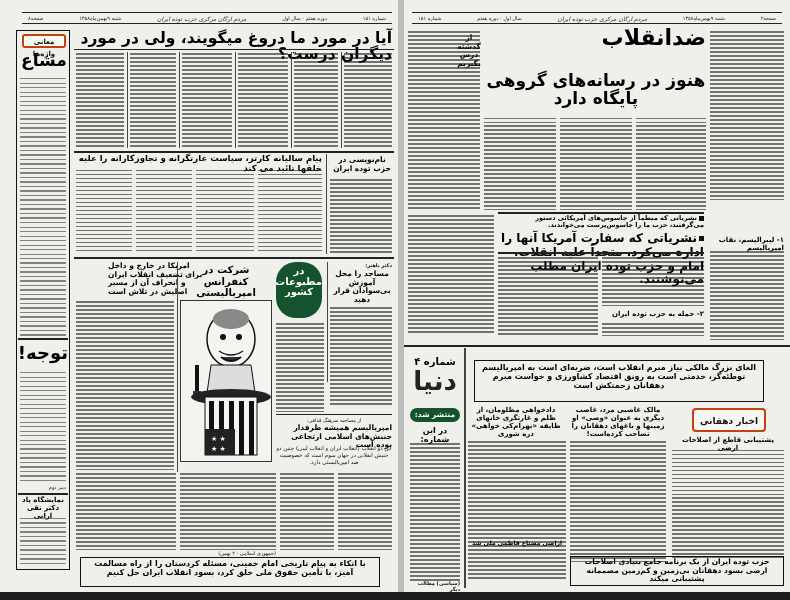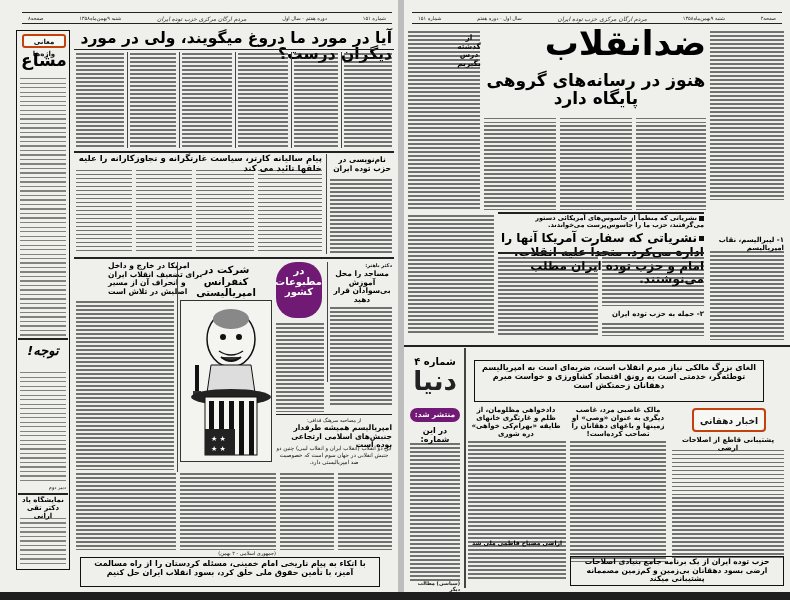--- a/index.html
+++ b/index.html
@@ -17,21 +17,21 @@
   .folio .mast { font-style: italic; font-size: 6px; color:#333; }
 
   .headline { position: absolute; font-family: "DejaVu Sans", sans-serif; font-weight: bold; direction: rtl; text-align: right; color: #000; line-height: 1.05; }
   .sub { position: absolute; font-weight: bold; direction: rtl; text-align: right; color: #000; line-height: 1.15; }
   .box { position: absolute; border: 1.5px solid #111; }
   .rule-h { position: absolute; height: 1px; background: #222; }
   .rule-v { position: absolute; width: 1px; background: #444; }
   .text-block { position: absolute; overflow: hidden;
     background-image: repeating-linear-gradient(to bottom, rgba(0,0,0,0) 0px, rgba(0,0,0,0) 2px, rgba(40,40,40,0.55) 2px, rgba(40,40,40,0.55) 3.2px, rgba(0,0,0,0) 3.2px, rgba(0,0,0,0) 4.5px); }
   .text-block.dense { background-image: repeating-linear-gradient(to bottom, rgba(0,0,0,0) 0px, rgba(0,0,0,0) 1.5px, rgba(30,30,30,0.6) 1.5px, rgba(30,30,30,0.6) 2.8px, rgba(0,0,0,0) 2.8px, rgba(0,0,0,0) 4px); }
-  .black-box { position: absolute; background: #701a75; color: #fff; font-weight: bold; direction: rtl; text-align: center; line-height: 1.05; border-radius: 20px; }
+  .black-box { position: absolute; background: #14532d; color: #fff; font-weight: bold; direction: rtl; text-align: center; line-height: 1.05; border-radius: 20px; }
   .cartoon { position: absolute; background: #f3f3f0; border: 1px solid #333; overflow: hidden; }
   .badge { position: absolute; border: 2px solid #c2410c; border-radius: 3px; font-weight: bold; direction: rtl; text-align: center; background:#f7f7f4; }
   .bullet { display: inline-block; width: 5px; height: 5px; background: #111; margin-left: 2px; vertical-align: middle; }
   .rtl { direction: rtl; text-align: right; }
   .small { font-size: 6px; font-weight: normal; }
 </style>
 </head>
 <body>
 
 <div class="spread">
@@ -43,21 +43,21 @@
       <span class="mast">مردم ارگان مرکزی حزب توده ایران</span>
       <span>شنبه ۹بهمن‌ماه۱۳۵۸</span>
       <span>صفحه۸</span>
     </div>
 
     <div class="box" style="left:16px; top:30px; width:54px; height:540px; border-width:1.5px;"></div>
     <div class="badge" style="left:22px; top:34px; width:44px; height:14px; font-size:7px; line-height:12px;">معانی واژه‌ها</div>
     <div class="headline" style="left:20px; top:52px; width:48px; font-size:17px; text-align:center;">مشاع</div>
     <div class="text-block" style="left:20px; top:76px; width:46px; height:260px;"></div>
     <div class="rule-h" style="left:18px; top:338px; width:50px; height:1.5px;"></div>
-    <div class="headline" style="left:18px; top:344px; width:50px; font-size:13px; text-align:center;font-style:italic;">توجه!</div>
+    <div class="headline" style="left:18px; top:344px; width:50px; font-size:18px; text-align:center;">توجه!</div>
     <div class="text-block" style="left:20px; top:370px; width:46px; height:112px;"></div>
     <div class="small rtl" style="position:absolute; left:20px; top:484px; width:46px; font-size:5px;">دبیر دوم</div>
     <div class="rule-h" style="left:18px; top:493px; width:50px; height:1.5px;"></div>
     <div class="sub" style="left:18px; top:496px; width:50px; font-size:7px; text-align:center;">نمایشگاه یاد دکتر تقی ارانی</div>
     <div class="text-block" style="left:20px; top:516px; width:46px; height:50px;"></div>
 
     <div class="headline" style="left:76px; top:30px; width:316px; font-size:15.5px;">آیا در مورد ما دروغ میگویند، ولی در مورد دیگران درست؟</div>
     <div class="rule-h" style="left:74px; top:49px; width:320px;"></div>
 
     <div class="text-block dense" style="left:76px; top:52px; width:48px; height:96px;"></div>
@@ -142,21 +142,21 @@
       <span>شنبه ۹بهمن‌ماه۱۳۵۸</span>
       <span class="mast">مردم ارگان مرکزی حزب توده ایران</span>
       <span>سال اول - دوره هفتم</span>
       <span>شماره ۱۵۱</span>
     </div>
 
     <div class="text-block dense" style="left:306px; top:30px; width:74px; height:170px;"></div>
     <div class="sub" style="left:306px; top:236px; width:74px; font-size:7px;">۱- لیبرالیسم، نقاب امپریالیسم</div>
     <div class="text-block dense" style="left:306px; top:250px; width:74px; height:90px;"></div>
 
-    <div class="headline" style="left:82px; top:26px; width:220px; font-size:34px;">ضدانقلاب</div>
+    <div class="headline" style="left:82px; top:26px; width:220px; font-size:22px;">ضدانقلاب</div>
     <div class="sub" style="left:50px; top:34px; width:30px; font-size:7.5px; text-align:center;">از گذشته درس بگیریم</div>
     <div class="headline" style="left:80px; top:72px; width:224px; font-size:17px; text-align:center;">هنوز در رسانه‌های گروهی پایگاه دارد</div>
     <div class="text-block dense" style="left:4px; top:30px; width:72px; height:180px;"></div>
     <div class="text-block dense" style="left:80px; top:116px; width:72px; height:94px;"></div>
     <div class="text-block dense" style="left:156px; top:116px; width:72px; height:94px;"></div>
     <div class="text-block dense" style="left:232px; top:116px; width:70px; height:94px;"></div>
 
     <div class="rule-h" style="left:94px; top:212px; width:206px; height:1.5px;"></div>
     <div class="sub" style="left:96px; top:215px; width:204px; font-size:6.5px;"><span class="bullet"></span><span>نشریاتی که منظماً از جاسوس‌های آمریکائی دستور می‌گرفتند، حزب ما را جاسوس‌پرست می‌خواندند.</span></div>
     <div class="sub" style="left:96px; top:232px; width:204px; font-size:12px;"><span class="bullet"></span><span>نشریاتی که سفارت آمریکا آنها را اداره می‌کرد، متحداً علیه انقلاب، امام و حزب توده ایران مطلب می‌نوشتند.</span></div>

